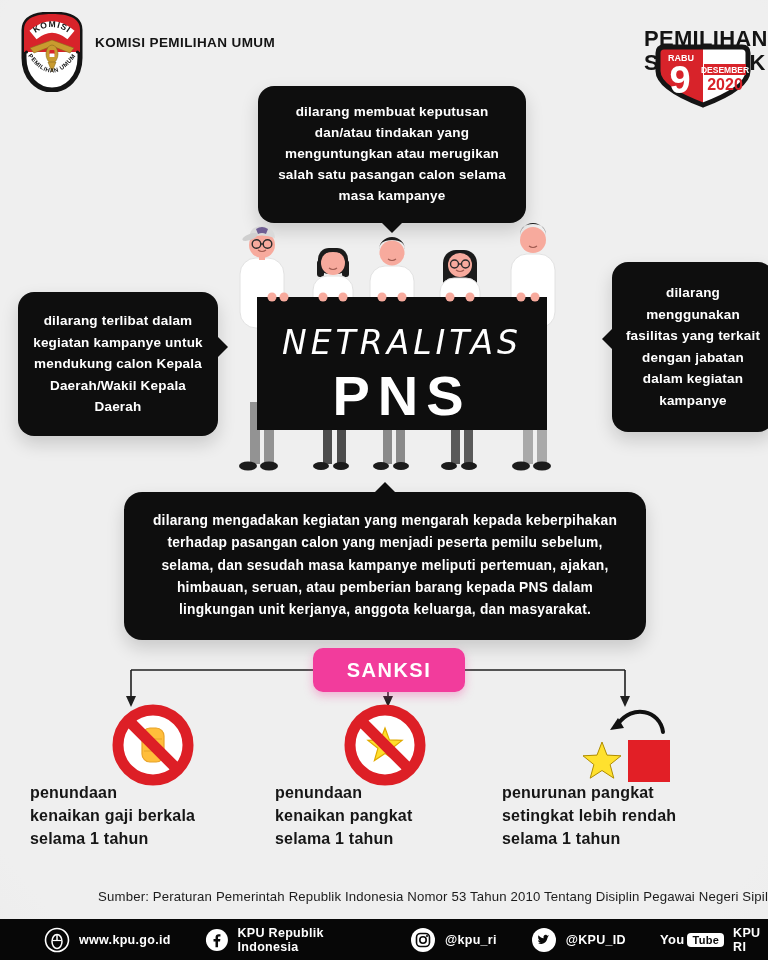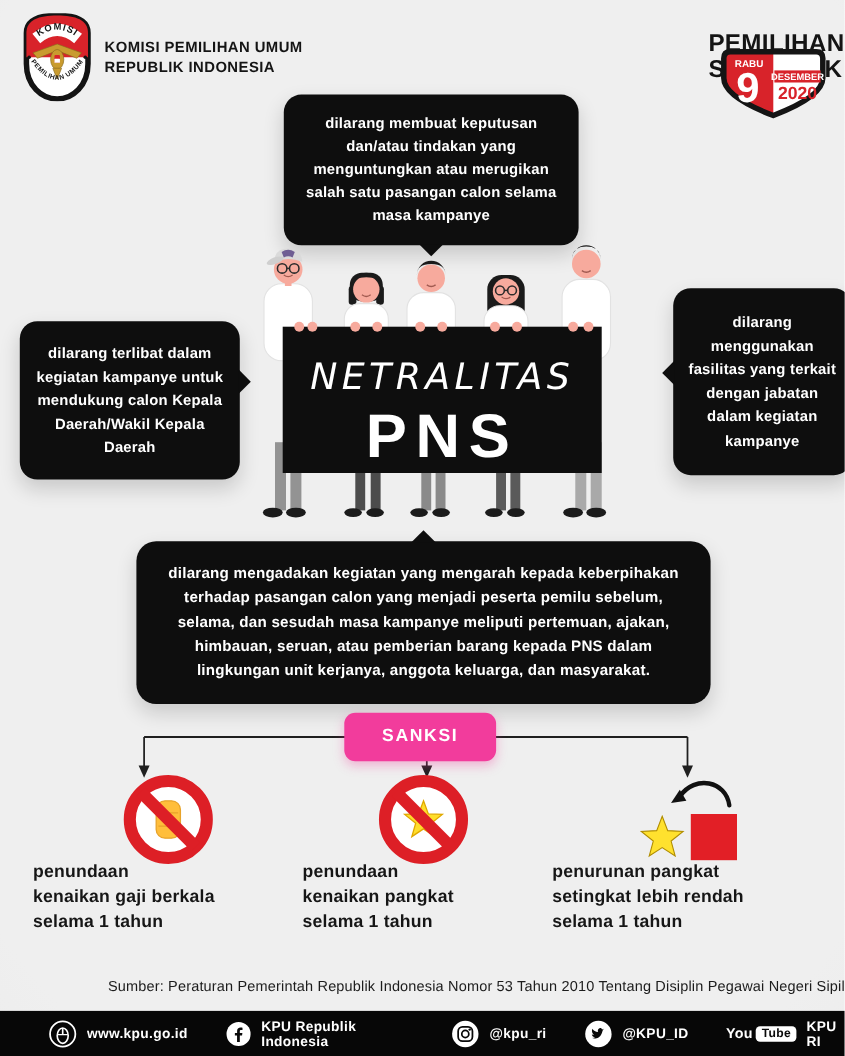--- a/index.html
+++ b/index.html
@@ -22,22 +22,22 @@
   .bubble-top::after{bottom:-21px;left:50%;margin-left:-11px;border-top-color:#0E0E0E;}
   .bubble-left{left:18px;top:292px;width:200px;padding:18px 12px;font-size:13.5px;line-height:1.6;letter-spacing:.2px;}
   .bubble-left::after{right:-21px;top:44px;border-left-color:#0E0E0E;}
   .bubble-right{left:612px;top:262px;width:162px;padding:20px 10px;font-size:13.5px;line-height:1.6;letter-spacing:.2px;}
   .bubble-right::after{left:-21px;top:66px;border-right-color:#0E0E0E;}
   .bubble-para{left:124px;top:492px;width:522px;padding:18px 22px;font-size:13.8px;line-height:1.62;letter-spacing:.2px;border-radius:18px;}
   .bubble-para::after{top:-21px;left:50%;margin-left:-11px;border-bottom-color:#0E0E0E;}
   
   .people-svg{position:absolute;left:190px;top:202px;}
   
-  .sanksi-badge{position:absolute;left:313px;top:648px;width:138px;height:44px;border-radius:10px;
-    display:flex;align-items:center;justify-content:center;color:#fff;font-size:16px;font-weight:800;letter-spacing:1.5px;
+  .sanksi-badge{position:absolute;left:313px;top:648px;width:152px;height:44px;border-radius:10px;
+    display:flex;align-items:center;justify-content:center;color:#fff;font-size:20px;font-weight:800;letter-spacing:1.5px;
     box-shadow:0 4px 10px rgba(242,60,156,.35);}
   .flow-svg{position:absolute;left:100px;top:640px;}
   .sanction-icon{position:absolute;}
   .sanction-text{position:absolute;text-align:left;font-weight:700;font-size:16px;line-height:1.45;color:#161616;letter-spacing:.2px;}
   .st-1{left:30px;top:781px;width:240px;}
   .st-2{left:275px;top:781px;width:220px;}
   .st-3{left:502px;top:781px;width:246px;}
   
   .source-line{position:absolute;left:0;top:889px;width:768px;text-align:right;font-size:13.2px;font-weight:500;letter-spacing:.15px;color:#1c1c1c;}
   .footer-bar{position:absolute;left:0;top:919px;width:768px;height:41px;background:#070707;
@@ -78,21 +78,20 @@
     <text font-size="8.5" font-weight="bold" fill="#141414" letter-spacing="1">
       <textPath href="#arcTop" startOffset="50%" text-anchor="middle">KOMISI</textPath>
     </text>
     <text font-size="6" font-weight="bold" fill="#141414" letter-spacing="0.5">
       <textPath href="#arcBottom" startOffset="50%" text-anchor="middle">PEMILIHAN UMUM</textPath>
     </text>
   </svg>
 
   <div class="org-name">
     <div>KOMISI PEMILIHAN UMUM</div>
-    <div>REPUBLIK INDONESIA</div>
   </div>
 
   <div class="event-title">
     <div>PEMILIHAN</div>
     <div>SERENTAK</div>
   </div>
 
   <svg class="shield-svg" width="102" height="64" viewBox="0 0 102 64">
     <defs>
         <clipPath id="shieldLeftClip">

